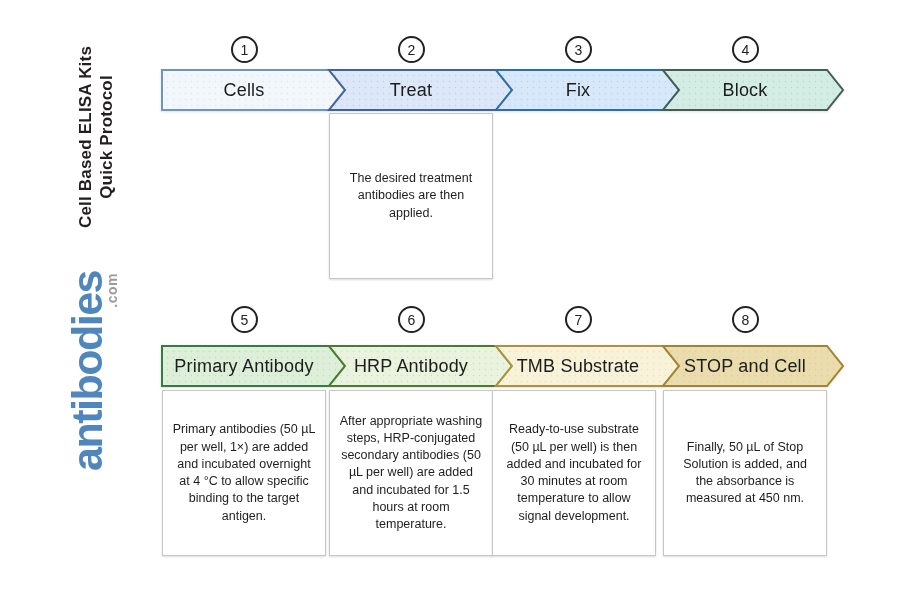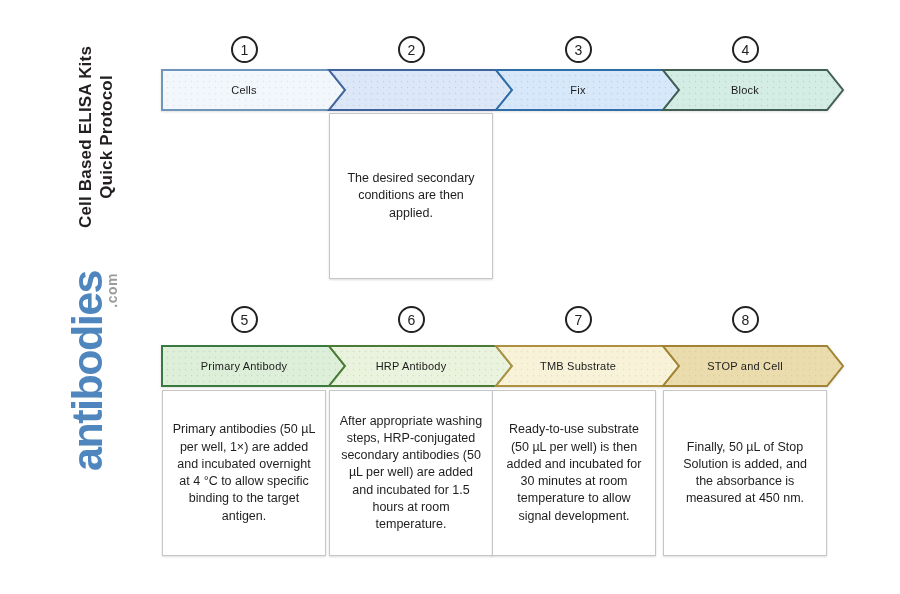--- a/index.html
+++ b/index.html
@@ -33,21 +33,21 @@
     position:absolute;width:27px;height:27px;border:2px solid #222;
     border-radius:50%;background:#fff;box-sizing:border-box;
     display:flex;align-items:center;justify-content:center;
     font-size:14px;color:#222;
   }
   
   .arrow-strip{position:absolute;left:160px;width:702px;height:44px;
     filter:drop-shadow(0 1px 1px rgba(0,0,0,.12));}
   .arrow-label{
     position:absolute;height:44px;display:flex;align-items:center;justify-content:center;
-    font-size:11px;color:#1c1c1c;letter-spacing:.2px;pointer-events:none;
+    font-size:18px;color:#1c1c1c;letter-spacing:.2px;pointer-events:none;
   }
   
   .desc-box{
     position:absolute;width:164px;height:166px;background:#fff;
     border:1.5px solid #c6c6c6;box-sizing:border-box;
     box-shadow:0 1px 2px rgba(0,0,0,.14);
     display:flex;align-items:center;justify-content:center;
     padding:8px 9px;text-align:center;
     font-size:12.5px;line-height:1.38;color:#1e1e1e;
   }
@@ -101,25 +101,26 @@
           <circle cx="1.5" cy="1.5" r="0.7" fill="#415f52" opacity="0.18"></circle>
         </pattern>
       </defs>
       <polygon points="2,2 169,2 185,22 169,42 2,42" fill="url(#dots-r0-0)" stroke="#7095ba" stroke-width="2" stroke-linejoin="miter"></polygon>
       <polygon points="169,2 336,2 352,22 336,42 169,42 185,22" fill="url(#dots-r0-1)" stroke="#41639c" stroke-width="2" stroke-linejoin="miter"></polygon>
       <polygon points="336,2 503,2 519,22 503,42 336,42 352,22" fill="url(#dots-r0-2)" stroke="#2e6da6" stroke-width="2" stroke-linejoin="miter"></polygon>
       <polygon points="503,2 667,2 683,22 667,42 503,42 519,22" fill="url(#dots-r0-3)" stroke="#415f52" stroke-width="2" stroke-linejoin="miter"></polygon>
     </svg>
 
   <div class="arrow-label" style="left:162px;top:68px;width:164px">Cells</div>
+  <div class="arrow-label" style="left:329px;top:68px;width:164px">Treat</div>
   <div class="arrow-label" style="left:496px;top:68px;width:164px">Fix</div>
   <div class="arrow-label" style="left:663px;top:68px;width:164px">Block</div>
 
   <div class="desc-box" style="left:329px;top:113px">
-      <span>The desired secondary conditions are then applied.</span>
+      <span>The desired treatment antibodies are then applied.</span>
     </div>
 
   <div class="step-circle" style="left:231px;top:306px">
       <span>5</span>
     </div>
   <div class="step-circle" style="left:398px;top:306px">
       <span>6</span>
     </div>
   <div class="step-circle" style="left:565px;top:306px">
       <span>7</span>

